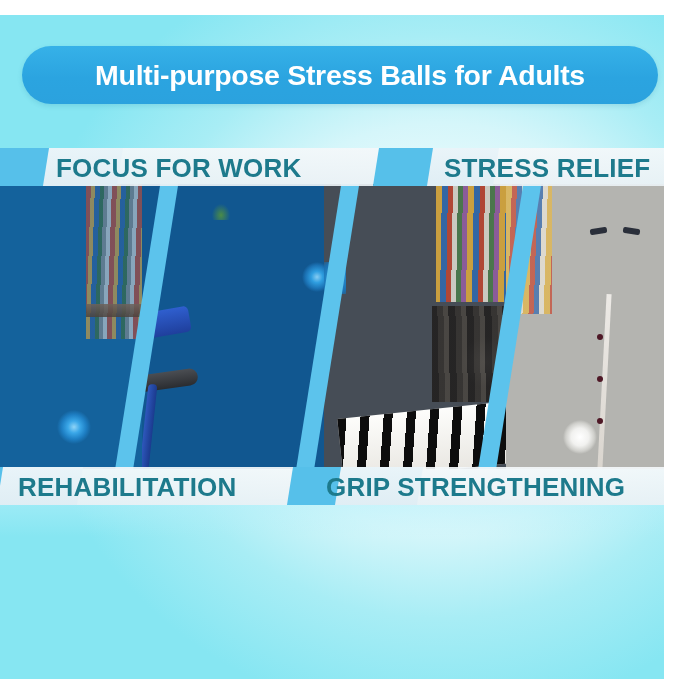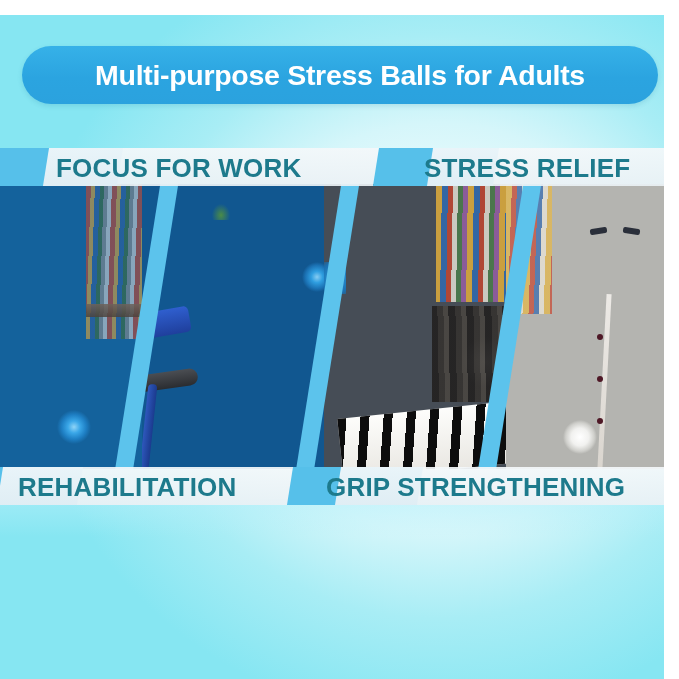--- a/index.html
+++ b/index.html
@@ -312,21 +312,21 @@
     color: #1d7a8c;
     font-size: 26px;
     letter-spacing: 0.2px;
     white-space: nowrap;
     z-index: 7;
     line-height: 1;
     font-family: "Liberation Sans", sans-serif;
     font-weight: bold;
   }
   #label-focus  { left: 56px;  top: 134px; }
-  #label-stress { left: 424px; top: 134px; text-align: center; }
+  #label-stress { left: 444px; top: 134px; text-align: center; }
   #label-rehab  { left: 18px;  top: 453px; }
   #label-grip   { left: 326px; top: 453px; }
 
   
   #bottom-fade {
     position: absolute;
     left: 0; top: 484px; width: 679px; height: 38px;
     background: linear-gradient(180deg, rgba(180,240,250,0.55) 0%, rgba(180,240,250,0) 100%);
     z-index: 5;
   }

